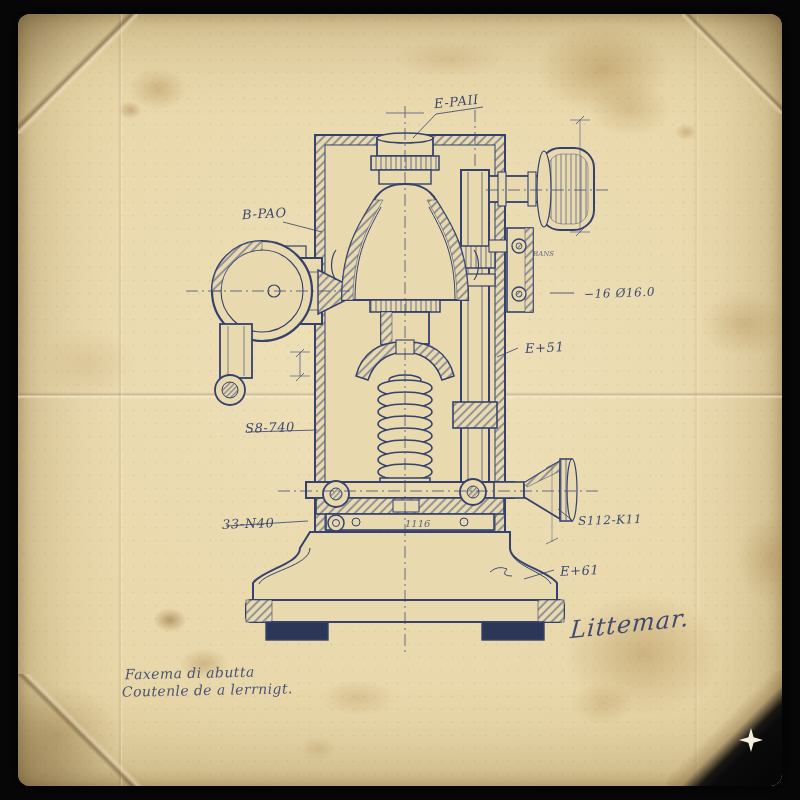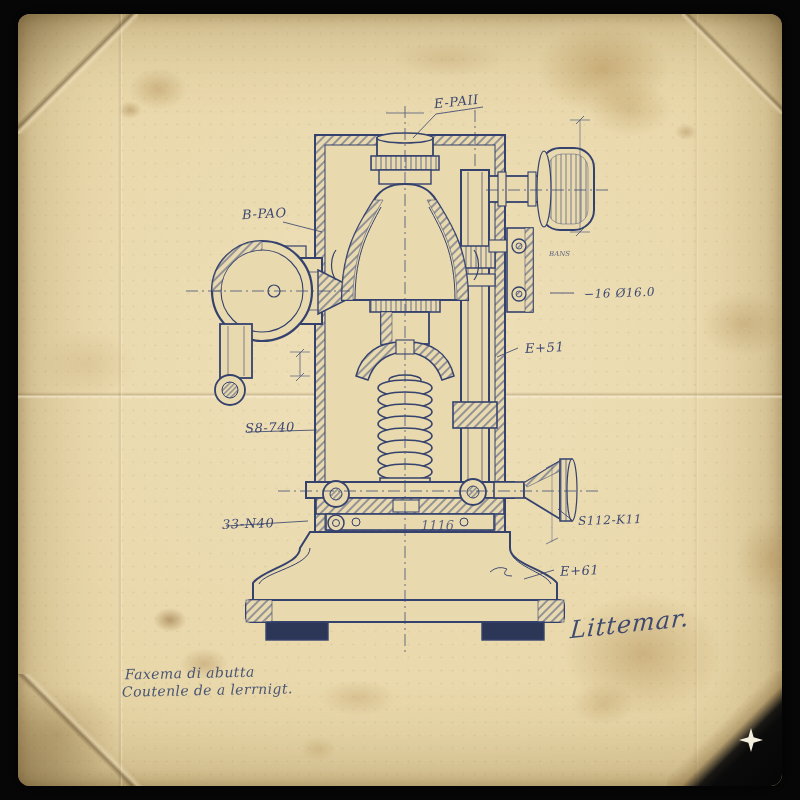--- a/index.html
+++ b/index.html
@@ -48,21 +48,21 @@
       linear-gradient(45deg, rgba(70,50,20,.36) 0%, rgba(70,50,20,.13) 32%, rgba(70,50,20,0) 55%),
       linear-gradient(45deg, transparent 45%, rgba(60,40,15,.36) 47.5%, rgba(255,240,210,.4) 49.5%, transparent 52%);}
   .corner-br{right:0;bottom:0;width:115px;height:115px;background:
       linear-gradient(315deg, #050505 0%, #0a0a0a 30%, rgba(10,10,10,.92) 36%, rgba(120,90,45,.35) 44%, transparent 54%);}
   .corner-star{position:absolute;left:721px;top:714px;width:24px;height:24px;background:#f3eedd;
       clip-path:polygon(50% 0, 61% 39%, 100% 50%, 61% 61%, 50% 100%, 39% 61%, 0 50%, 39% 39%);
       filter:drop-shadow(0 0 3px rgba(255,250,230,.6));}
   .drawing{position:absolute;left:132px;top:66px;width:500px;height:600px;}
   .lbl{position:absolute;color:#2f3d6d;font-style:italic;font-size:13px;letter-spacing:.6px;
        white-space:nowrap;opacity:.92;}
-  .lbl-tiny{font-size:7px;letter-spacing:0;opacity:.75;padding-left:16px;}
+  .lbl-tiny{font-size:7px;letter-spacing:0;opacity:.75;}
   .signature{position:absolute;left:552px;top:596px;color:#2e3c6c;font-size:24px;font-style:italic;
        transform:rotate(-6deg) skewX(-10deg);letter-spacing:1px;opacity:.9;}
   .caption{position:absolute;color:#35446e;font-style:italic;font-size:14px;letter-spacing:.4px;
        transform:rotate(-1.2deg);opacity:.88;}
 </style>
 </head>
 <body>
 
 <div class="frame">
   <div class="paper">
@@ -244,21 +244,21 @@
 
     <div class="lbl" style="left:416px;top:80px;transform:rotate(-6deg);">E-PAII</div>
     <div class="lbl" style="left:224px;top:192px;transform:rotate(-3deg);">B-PAO</div>
     <div class="lbl" style="left:566px;top:272px;font-size:12px;transform:rotate(-2deg);">−16 Ø16.0</div>
     <div class="lbl" style="left:507px;top:326px;transform:rotate(-3deg);">E+51</div>
     <div class="lbl" style="left:227px;top:406px;transform:rotate(-2deg);">S8-740</div>
     <div class="lbl" style="left:204px;top:502px;transform:rotate(-2deg);">33-N40</div>
     <div class="lbl" style="left:560px;top:499px;font-size:12px;transform:rotate(-2deg);">S112-K11</div>
     <div class="lbl" style="left:542px;top:549px;transform:rotate(-2deg);">E+61</div>
     <div class="lbl lbl-tiny" style="left:515px;top:236px;">BANS</div>
-    <div class="lbl lbl-tiny" style="left:387px;top:504px;font-size:13px;">1116</div>
+    <div class="lbl lbl-tiny" style="left:387px;top:504px;font-size:10px;">1116</div>
 
     <div class="signature">Littemar.</div>
     <div class="caption" style="left:107px;top:651px;">Faxema di abutta</div>
     <div class="caption" style="left:104px;top:668px;">Coutenle de a lerrnigt.</div>
 
     <div class="corner corner-tl"></div>
     <div class="corner corner-tr"></div>
     <div class="corner corner-bl"></div>
     <div class="corner corner-br"></div>
     <div class="corner-star" title="✦"></div>

